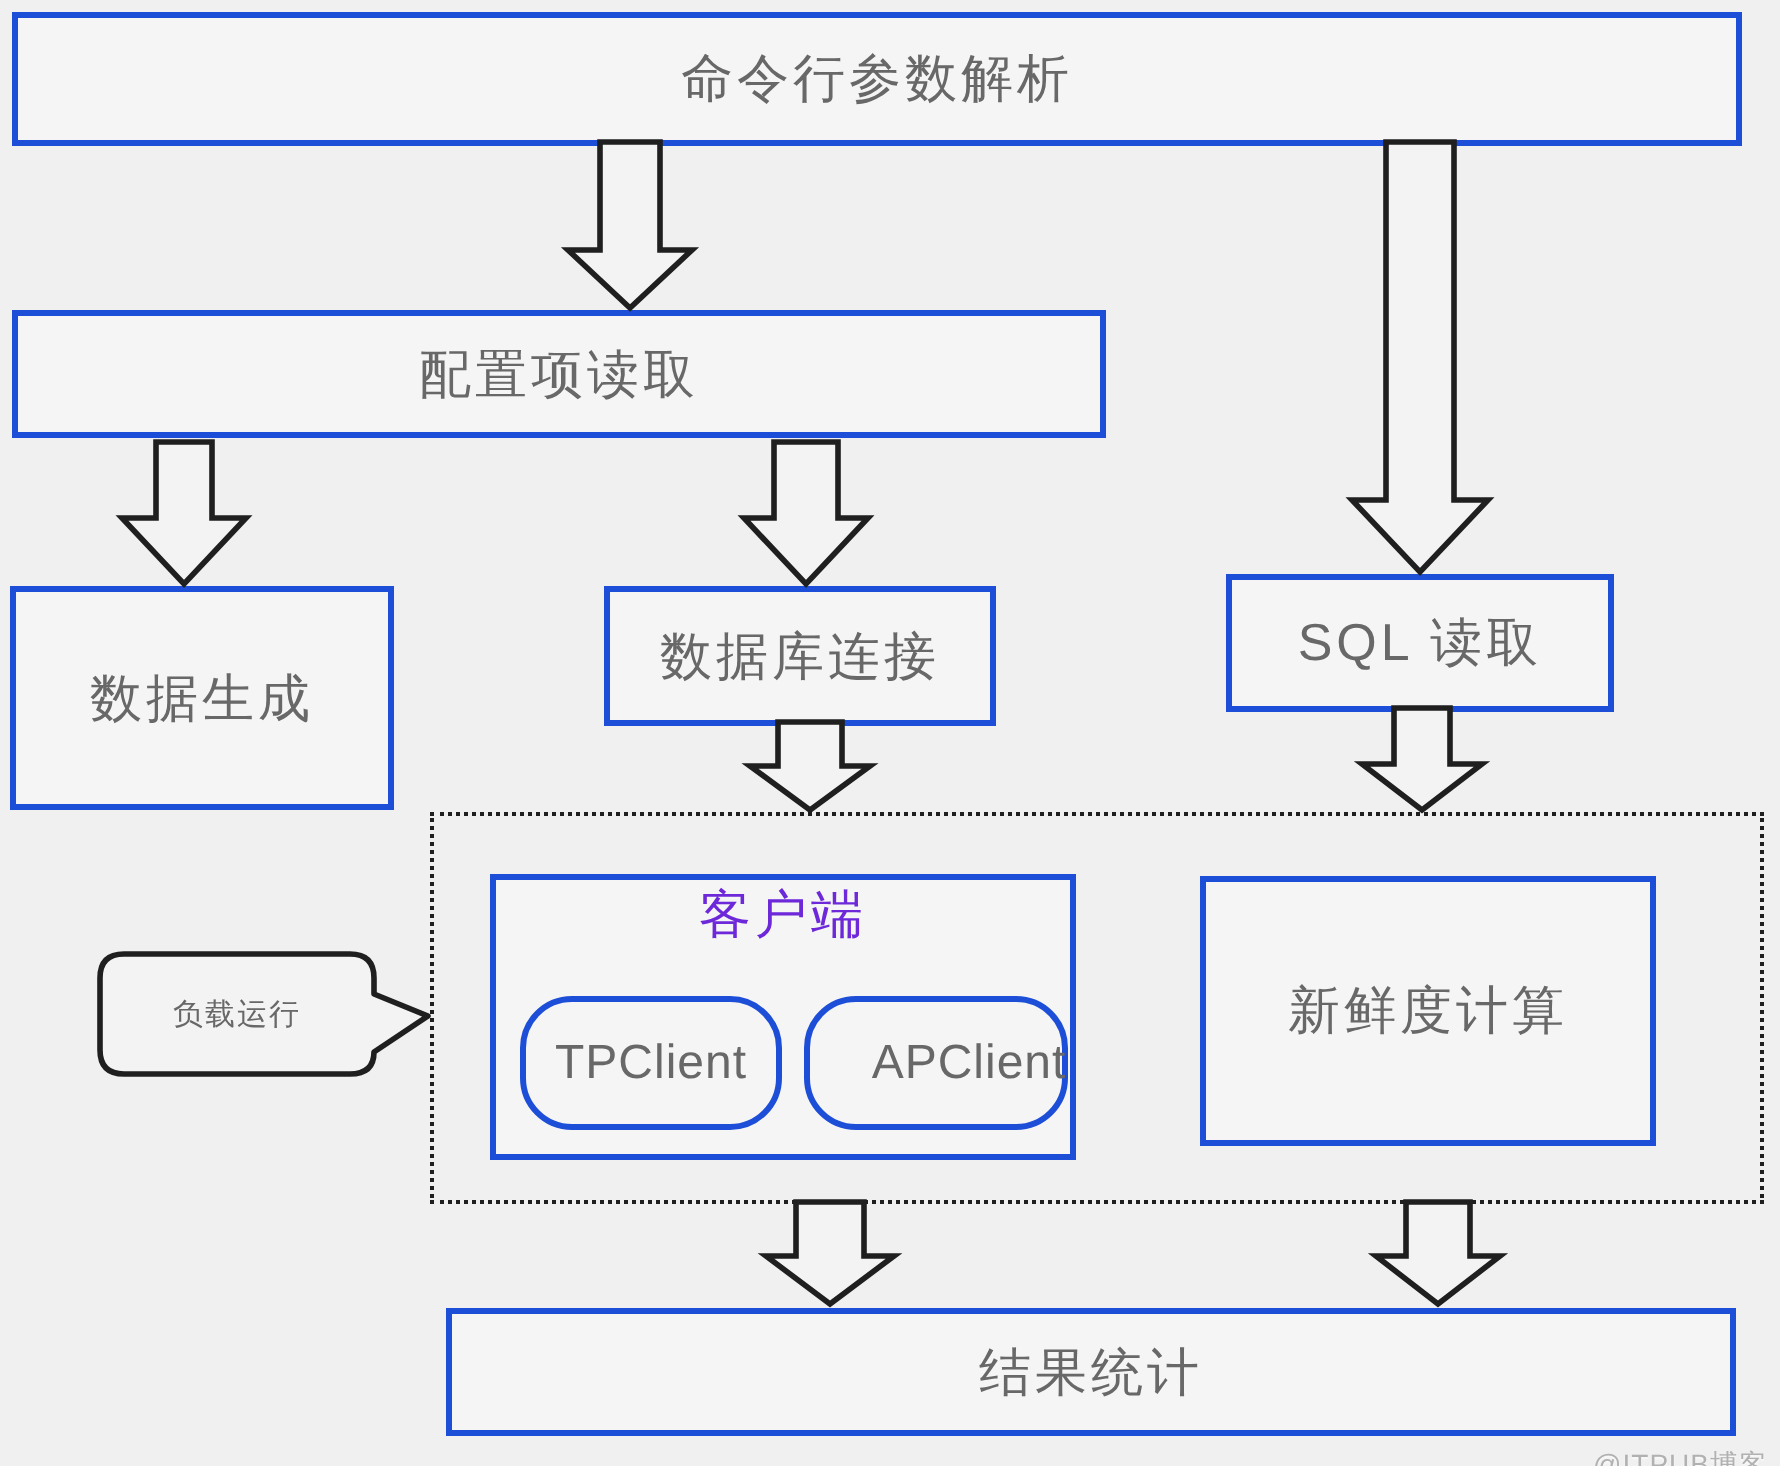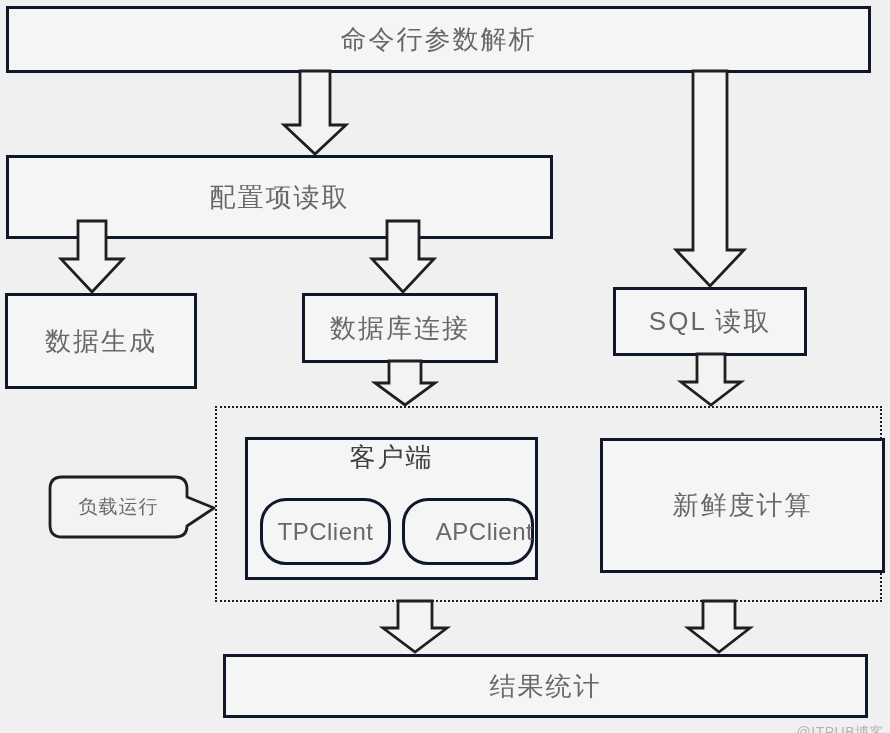--- a/index.html
+++ b/index.html
@@ -3,63 +3,63 @@
 <meta charset="utf-8">
 <style>
   html, body { margin:0; padding:0; background:#ffffff; }
   .canvas {
     position:relative; width:890px; height:733px;
     background:#f0f0f0; overflow:hidden;
     font-family:"Liberation Sans","DejaVu Sans",sans-serif;
   }
   .box {
     position:absolute; box-sizing:border-box;
-    border:3px solid #0f172a; background:#f5f5f5;
+    border:3px solid #1d4ed8; background:#f5f5f5;
     display:flex; align-items:center; justify-content:center;
     color:#686868; font-size:26px; letter-spacing:2px;
     white-space:nowrap;
   }
   .box.inner { border-width:3px; font-size:24px; letter-spacing:0.5px;border-radius:26px; }
   .group-dotted {
     position:absolute; box-sizing:border-box;
     border:2px dotted #1f1f1f; background:transparent;
   }
   .client-label {
     position:absolute; left:0; top:16; width:100%;
-    text-align:center; color:#404040; font-size:26px; letter-spacing:2px;
+    text-align:center; color:#6d28d9; font-size:26px; letter-spacing:2px;
   }
   svg.overlay { position:absolute; left:0; top:0; pointer-events:none; }
   .arrow { fill:#f3f3f3; stroke:#1f1f1f; stroke-width:2.8; stroke-linejoin:miter; }
   .callout-shape { fill:#f3f3f3; stroke:#1f1f1f; stroke-width:2.8; stroke-linejoin:round; }
   .callout-text {
     position:absolute; left:50px; top:477px; width:137px; height:60px;
     display:flex; align-items:center; justify-content:center;
-    color:#686868; font-size:19px; letter-spacing:1px;
+    color:#686868; font-size:15px; letter-spacing:1px;
   }
   .watermark {
     position:absolute; right:6px; top:724px; width:160px;
     text-align:right; color:#9c9c9c; opacity:0.75;
     font-size:14px; letter-spacing:0.5px;
     text-shadow:0 1px 1px #ffffff;
   }
 </style>
 </head>
 <body>
 
 <div class="canvas">
 
   <div class="box" style="left:6px; top:6px; width:865px; height:67px;">
     <span>命令行参数解析</span>
   </div>
 
-  <div class="box" style="left:6px; top:155px; width:547px; height:84px;">
+  <div class="box" style="left:6px; top:155px; width:547px; height:64px;">
     <span>配置项读取</span>
   </div>
 
-  <div class="box" style="left:5px; top:293px; width:192px; height:96px;font-family:Liberation Mono, monospace;">
+  <div class="box" style="left:5px; top:293px; width:192px; height:112px;font-family:Liberation Mono, monospace;">
     <span>数据生成</span>
   </div>
 
   <div class="box" style="left:302px; top:293px; width:196px; height:70px;">
     <span>数据库连接</span>
   </div>
 
   <div class="box" style="left:613px; top:287px; width:194px; height:69px;">
     <span>SQL 读取</span>
   </div>
@@ -69,21 +69,21 @@
   <div class="box" style="left:245px; top:437px; width:293px; height:143px; justify-content:flex-start; align-items:flex-start;">
     <div class="client-label">客户端</div>
     <div class="box inner" style="left:12px; top:58px; width:131px; height:67px;">
       <span>TPClient</span>
     </div>
     <div class="box inner" style="left:154px; top:58px; width:132px; height:67px;padding-left:33px;">
       <span>APClient</span>
     </div>
   </div>
 
-  <div class="box" style="left:600px; top:438px; width:285px; height:135px;">
+  <div class="box" style="left:600px; top:438px; width:228px; height:135px;">
     <span>新鲜度计算</span>
   </div>
 
   <div class="box" style="left:223px; top:654px; width:645px; height:64px;">
     <span>结果统计</span>
   </div>
 
   <svg class="overlay" width="890" height="733" viewBox="0 0 890 733">
     <polygon class="arrow" points="300,71 300,125 284,125 315,154 346,125 330,125 330,71"></polygon>
     <polygon class="arrow" points="693,71 693,250 676,250 710,286 744,250 727,250 727,71"></polygon>

